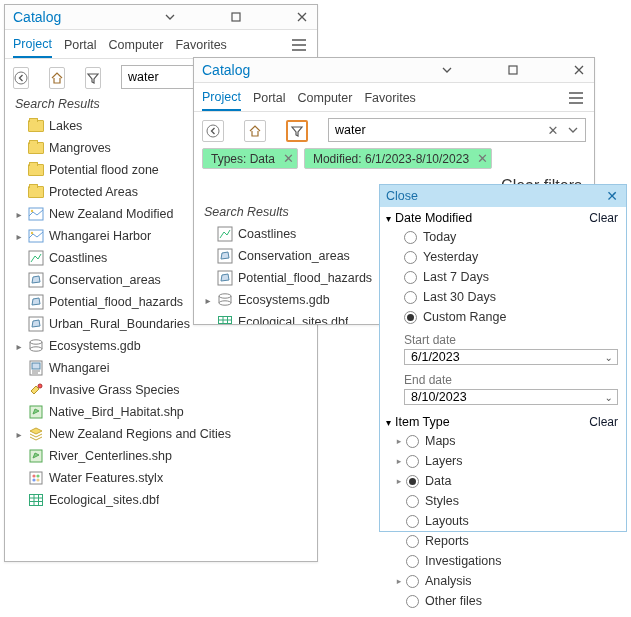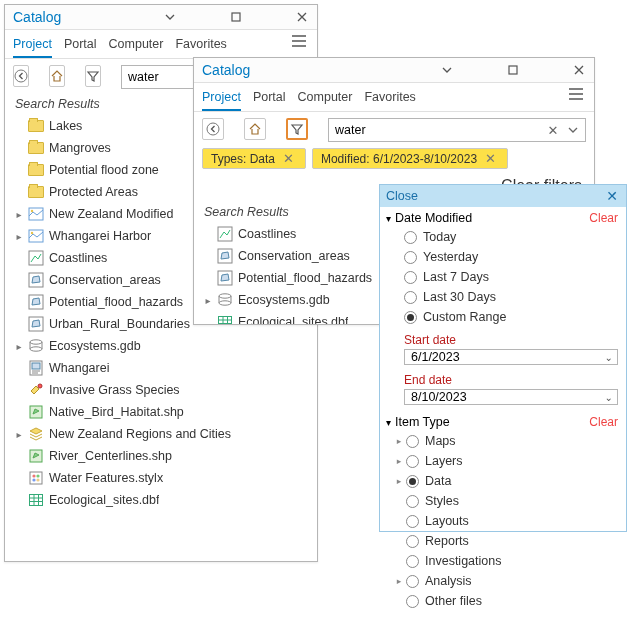--- a/index.html
+++ b/index.html
@@ -17,58 +17,58 @@
     padding: 3px 6px 3px 8px;
     font-size: 14px;
     color: #007ac2;
     border-bottom: 1px solid #e0e0e0;
     background: #fcfcfc;
     gap: 48px;
   }
   .pane-title .title-text { flex: 1; }
   .wc { display:inline-flex; align-items:center; justify-content:center; width:18px; height:18px; color:#555; font-size:11px; }
   .wc svg { stroke:#555; }
-  .tabs { display:flex; gap: 12px; padding: 4px 8px 0 8px; font-size: 12.5px; color:#444; border-bottom: 1px solid #e0e0e0; align-items:flex-start;}
+  .tabs { display:flex; gap: 12px; padding: 4px 8px 0 8px; font-size: 12.5px; color:#444; border-bottom: 1px solid #e0e0e0; align-items:center;}
   .tab { padding: 3px 0 5px 0; cursor:pointer; }
   .tab.active { color:#007ac2; border-bottom: 2px solid #007ac2; font-weight:500;}
   .tabs .menu { margin-left:auto; padding-right:2px; }
   .menu svg { stroke:#555; }
-  .toolbar { display:flex; align-items:flex-start; gap:20px; padding: 6px 8px; }
+  .toolbar { display:flex; align-items:flex-end; gap:20px; padding: 6px 8px; }
   .tbtn { width:22px; height:22px; display:inline-flex; align-items:center; justify-content:center; border:1px solid transparent; border-radius:2px; background:#fff;}
   .tbtn.box { border:1px solid #c8c8c8; }
   .tbtn.active-filter { border:2px solid #e68a33; background:#fff; }
   .searchbox { flex:1; display:flex; align-items:center; border:1px solid #b5b5b5; height:24px; padding:0 2px 0 6px; font-size:12.5px;}
   .searchbox input { flex:1; border:none; outline:none; font-size:12.5px; }
   .sb-btn { width:20px; height:20px; display:inline-flex; align-items:center; justify-content:center; color:#666; font-size:13px;}
   .chiprow { display:flex; gap:6px; padding: 0 8px 6px 8px; align-items:center; flex-wrap:wrap;}
-  .chip { display:flex; align-items:center; gap:5px; border:1px solid #c8c8c8; border-radius:2px; padding:2px 8px 2px 8px; font-size:12px; color:#333; background:#fde047;}
+  .chip { display:flex; align-items:center; gap:5px; border:1px solid #c8c8c8; border-radius:2px; padding:2px 0 2px 8px; font-size:12px; color:#333; background:#86efac;}
   .chip .x { color:#777; font-size:13px; padding:0 3px;}
   .clear-filters { margin-left:auto; font-size:16px; color:#333; padding:2px 4px;}
   .section-hdr { font-style: italic; font-size:12.5px; color:#444; padding: 2px 10px 4px 10px; }
   .results { flex:1; overflow:auto; padding: 0 4px 6px 4px; }
   .row { display:flex; align-items:center; height:22px; font-size:12.5px; color:#333; padding-left:4px; }
   .exp { width:12px; text-align:center; color:#777; font-size:10px; }
   .ico { width:18px; height:18px; display:inline-flex; align-items:center; justify-content:center; margin:0 4px 0 2px; }
   .lbl { white-space:nowrap; overflow:hidden; text-overflow:ellipsis; }
 
   
   #pane1 { left:4px; top:4px; width:314px; height:558px; }
   #pane2 { left:193px; top:57px; width:402px; height:268px; }
   #popup { position:absolute; left:379px; top:184px; width:248px; height:348px; background:#fff; border:1px solid #9ac7e4; font-size:12.5px; display:flex; flex-direction:column;}
   .popup-hdr { background:#bfe1f4; color:#1a6fa8; display:flex; align-items:center; padding:3px 6px; font-size:12.5px;}
   .popup-hdr .cx { margin-left:auto; width:16px; text-align:center; color:#1a6fa8; font-size:14px;}
   .pgroup-hdr { display:flex; align-items:center; padding:4px 8px 2px 6px; font-size:12.5px;}
   .pgroup-hdr .caret { font-size:10px; margin-right:4px;}
-  .pgroup-hdr .clr { margin-left:auto; color:#ef4444; font-size:12px;}
+  .pgroup-hdr .clr { margin-left:auto; color:#0f172a; font-size:12px;}
   .radio-row { display:flex; align-items:center; height:20px; padding-left:24px; font-size:12.5px; color:#333;}
   .radio-row.typ { padding-left: 14px; }
   .radio-row.typ .exp { width:10px; font-size:9px; color:#888; margin-right:2px;}
   .radio { width:13px; height:13px; border:1px solid #888; border-radius:50%; margin-right:6px; display:inline-flex; align-items:center; justify-content:center; background:#fff;}
   .radio.on::after { content:""; width:7px; height:7px; background:#333; border-radius:50%;}
-  .field-lbl { padding: 6px 8px 2px 24px; font-size:12px; color:#b91c1c;}
+  .field-lbl { padding: 6px 8px 2px 24px; font-size:12px; color:#737373;}
   .combo { margin: 0 8px 2px 24px; border:1px solid #b5b5b5; height:22px; display:flex; align-items:center; padding:0 4px 0 6px; font-size:12.5px;}
   .combo .cv { flex:1; }
   .combo .dd { font-size:10px; color:#555; }
 
   
   .ic-folder { width:16px; height:12px; background:#f6d96b; border-radius:1px; position:relative; border:1px solid #d4b53c;}
   .ic-folder::before { content:""; position:absolute; left:0; top:-3px; width:7px; height:3px; background:#f6d96b; border:1px solid #d4b53c; border-bottom:none; border-radius:1px 1px 0 0;}
 </style>
 </head>
 <body>

